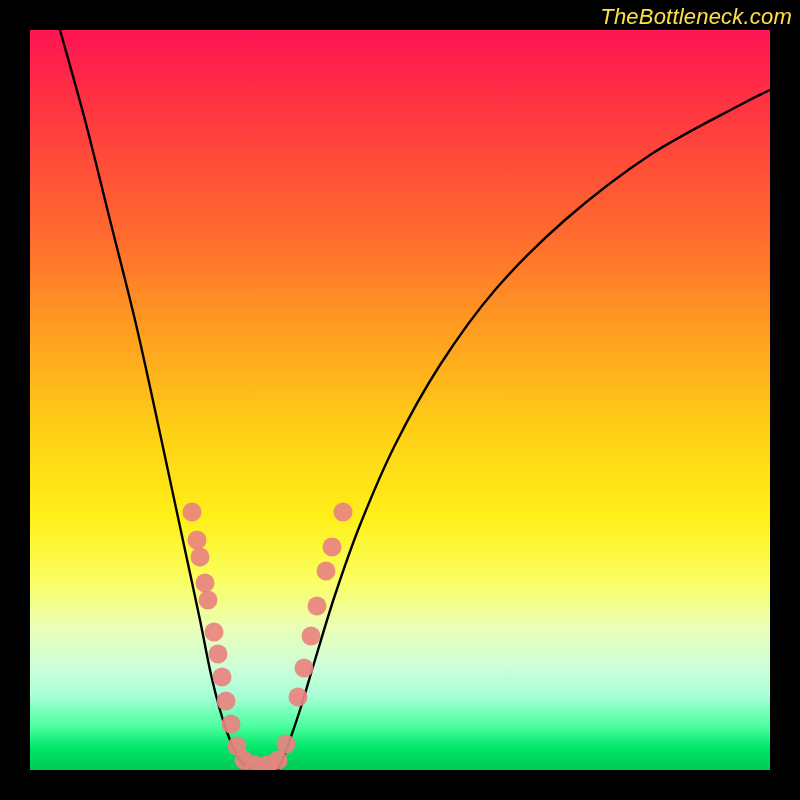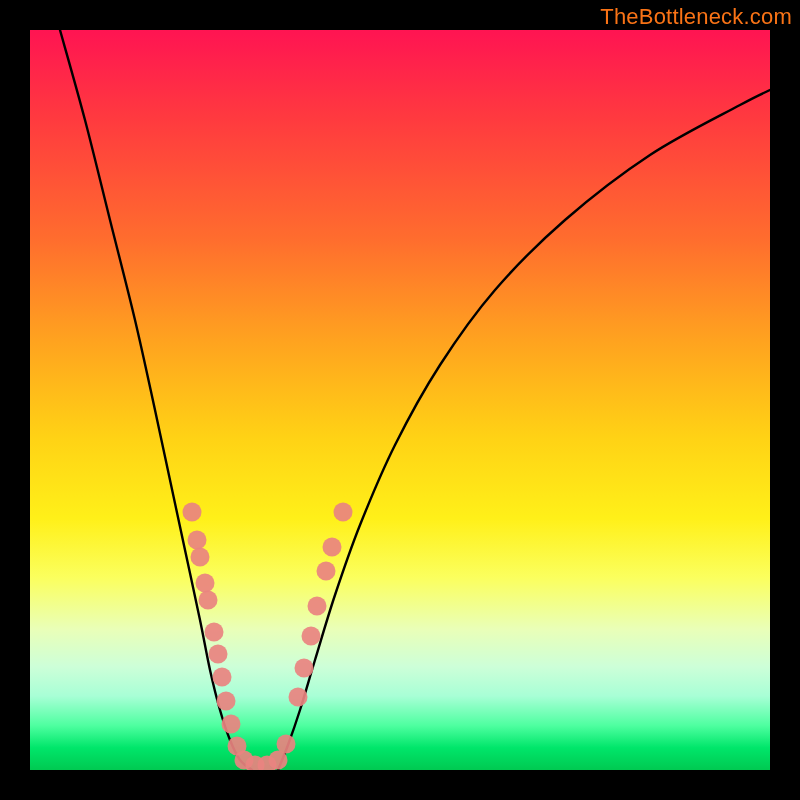--- a/index.html
+++ b/index.html
@@ -46,25 +46,26 @@
     position: absolute;
     left: 0;
     top: 0;
     width: 740px;
     height: 740px;
   }
   .watermark {
     position: absolute;
     top: 4px;
     right: 8px;
-    color: #f97316;
+    color: #fde047;
     font-size: 22px;
     font-weight: 500;
     letter-spacing: 0.2px;
     user-select: none;
+    font-style: italic;
   }
   .pink-dot {
     fill: #e98380;
     fill-opacity: 0.92;
   }
 </style>
 </head>
 <body>
 
 <div class="frame">

